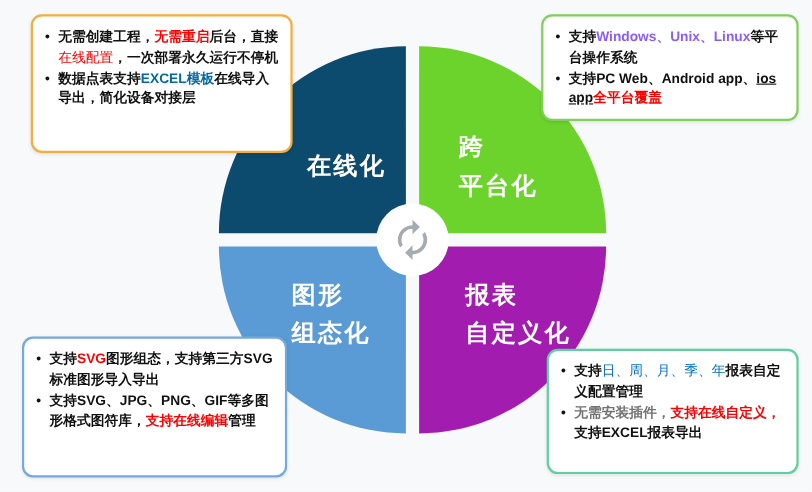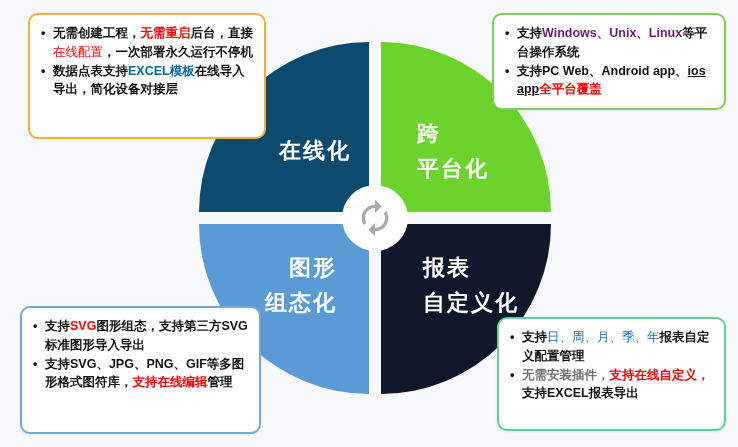--- a/index.html
+++ b/index.html
@@ -31,21 +31,21 @@
     position:absolute;
     color:#ffffff;
     font-weight:700;
     font-size:22px;
     line-height:35px;
     letter-spacing:2px;
     white-space:nowrap;
   }
   .tl-label{right:18px;bottom:44px;text-align:right;}
   .tr-label{left:36px;bottom:26px;text-align:left;}
-  .bl-label{left:66px;top:26px;text-align:right;}
+  .bl-label{left:66px;top:26px;text-align:left;}
   .br-label{left:42px;top:26px;text-align:left;}
   .hub{
     position:absolute;left:50%;top:50%;
     transform:translate(-50%,-50%);
     width:66px;height:66px;border-radius:50%;
     background:#ffffff;
     display:flex;align-items:center;justify-content:center;
     z-index:3;
   }
   
@@ -89,21 +89,21 @@
           <div>跨</div>
           <div>平台化</div>
         </div>
     </div>
     <div class="quad bl" style="background: rgb(91, 155, 213);">
       <div class="qlabel bl-label">
           <div>图形</div>
           <div>组态化</div>
         </div>
     </div>
-    <div class="quad br" style="background: #0f172a;">
+    <div class="quad br" style="background: #a21caf;">
       <div class="qlabel br-label">
           <div>报表</div>
           <div>自定义化</div>
         </div>
     </div>
 
     <div class="hub">
       <svg width="40" height="40" viewBox="0 0 24 24" fill="#a6abb0" aria-hidden="true">
         <path d="M12 6v3l4-4-4-4v3c-4.42 0-8 3.58-8 8 0 1.57.46 3.03 1.24 4.26L6.7 14.8c-.45-.83-.7-1.79-.7-2.8 0-3.31 2.69-6 6-6zm6.76 1.74L17.3 9.2c.44.84.7 1.79.7 2.8 0 3.31-2.69 6-6 6v-3l-4 4 4 4v-3c4.42 0 8-3.58 8-8 0-1.57-.46-3.03-1.24-4.26z"></path>
       </svg>
@@ -117,21 +117,21 @@
       </div>
       <div class="bullet">
         <span class="marker">•</span>
         <span class="bullet-text"><span>数据点表支持</span><span style="color: #0369a1; font-weight: 700;">EXCEL模板</span><span>在线导入导出，简化设备对接层</span></span>
       </div>
     </div>
 
   <div class="callout co-tr" style="border-color: rgb(127, 208, 91);">
       <div class="bullet">
         <span class="marker">•</span>
-        <span class="bullet-text"><span>支持</span><span style="color: #701a75; font-weight: 700;">Windows、Unix、Linux</span><span>等平台操作系统</span></span>
+        <span class="bullet-text"><span>支持</span><span style="color: #8b5cf6; font-weight: 700;">Windows、Unix、Linux</span><span>等平台操作系统</span></span>
       </div>
       <div class="bullet">
         <span class="marker">•</span>
         <span class="bullet-text"><span>支持PC Web、Android app、</span><span style="text-decoration: underline;">ios app</span><span style="color: rgb(255, 0, 0); font-weight: 700;">全平台覆盖</span></span>
       </div>
     </div>
 
   <div class="callout co-bl" style="border-color: rgb(116, 169, 219);">
       <div class="bullet">
         <span class="marker">•</span>

